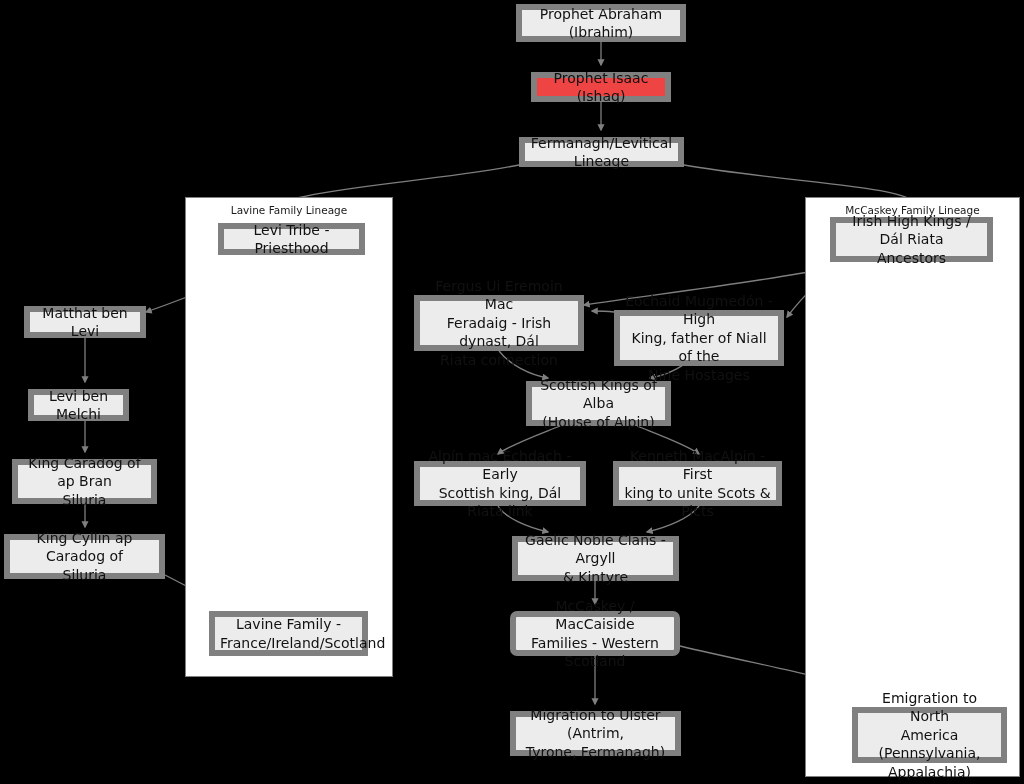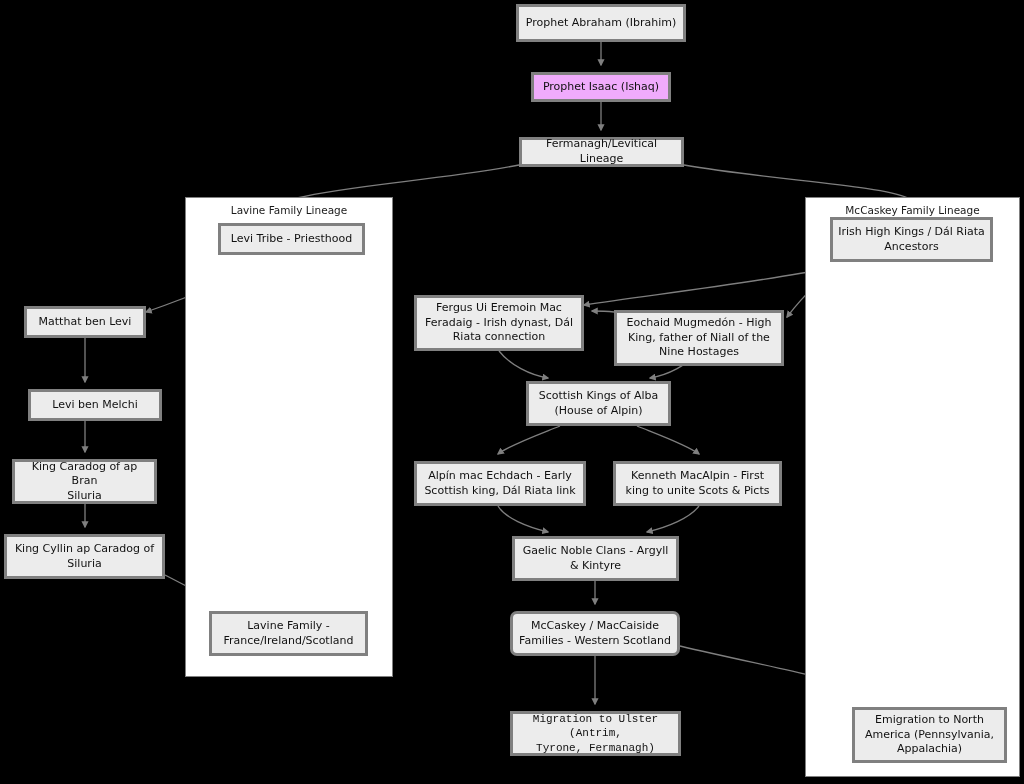--- a/index.html
+++ b/index.html
@@ -36,27 +36,27 @@
     top: 6px;
     left: 0;
     font-size: 10.5px;
     color: #1a1a1a;
     font-family: "DejaVu Sans", sans-serif;
     white-space: nowrap;
   }
   .node {
     position: absolute;
     background: #ececec;
-    border: 3px solid #15803d;
+    border: 6px solid #15803d;
     box-sizing: border-box;
     display: flex;
     align-items: center;
     justify-content: center;
     text-align: center;
-    font-size: 11px;
+    font-size: 14px;
     line-height: 1.32;
     color: #111111;
     padding: 2px 5px;
     font-family: "DejaVu Sans", sans-serif;
   }
   .node span {
     display: block;
     width: 100%;
   }
 </style>
@@ -103,33 +103,33 @@
         <div class="cluster-label">Lavine Family Lineage</div>
       </div>
       <div class="cluster" style="left: 805px; top: 197px; width: 215px; height: 580px; background: rgb(255, 255, 255); border-color: rgb(128, 128, 128);">
         <div class="cluster-label">McCaskey Family Lineage</div>
       </div>
     </div>
   <div id="node-layer">
       <div class="node" style="left: 516px; top: 4px; width: 170px; height: 38px; background: rgb(236, 236, 236); border-color: rgb(128, 128, 128); color: rgb(17, 17, 17);">
         <span>Prophet Abraham (Ibrahim)</span>
       </div>
-      <div class="node" style="left: 531px; top: 72px; width: 140px; height: 30px; background: #f0abfc; border-color: rgb(128, 128, 128); color: rgb(17, 17, 17);">
+      <div class="node" style="left: 531px; top: 72px; width: 140px; height: 30px; background: #ef4444; border-color: rgb(128, 128, 128); color: rgb(17, 17, 17);">
         <span>Prophet Isaac (Ishaq)</span>
       </div>
       <div class="node" style="left: 519px; top: 137px; width: 165px; height: 30px; background: rgb(236, 236, 236); border-color: rgb(128, 128, 128); color: rgb(17, 17, 17);">
         <span>Fermanagh/Levitical Lineage</span>
       </div>
       <div class="node" style="left: 218px; top: 223px; width: 147px; height: 32px; background: rgb(236, 236, 236); border-color: rgb(128, 128, 128); color: rgb(17, 17, 17);">
         <span>Levi Tribe - Priesthood</span>
       </div>
       <div class="node" style="left: 24px; top: 306px; width: 122px; height: 32px; background: rgb(236, 236, 236); border-color: rgb(128, 128, 128); color: rgb(17, 17, 17);">
         <span>Matthat ben Levi</span>
       </div>
-      <div class="node" style="left: 28px; top: 389px; width: 134px; height: 32px; background: rgb(236, 236, 236); border-color: rgb(128, 128, 128); color: rgb(17, 17, 17);">
+      <div class="node" style="left: 28px; top: 389px; width: 101px; height: 32px; background: rgb(236, 236, 236); border-color: rgb(128, 128, 128); color: rgb(17, 17, 17);">
         <span>Levi ben Melchi</span>
       </div>
       <div class="node" style="left: 12px; top: 459px; width: 145px; height: 45px; background: rgb(236, 236, 236); border-color: rgb(128, 128, 128); color: rgb(17, 17, 17);">
         <span>King Caradog of ap Bran<br>Siluria</span>
       </div>
       <div class="node" style="left: 4px; top: 534px; width: 161px; height: 45px; background: rgb(236, 236, 236); border-color: rgb(128, 128, 128); color: rgb(17, 17, 17);">
         <span>King Cyllin ap Caradog of<br>Siluria</span>
       </div>
       <div class="node" style="left: 209px; top: 611px; width: 159px; height: 45px; background: rgb(236, 236, 236); border-color: rgb(128, 128, 128); color: rgb(17, 17, 17);">
         <span>Lavine Family -<br>France/Ireland/Scotland</span>
@@ -151,21 +151,21 @@
       </div>
       <div class="node" style="left: 613px; top: 461px; width: 169px; height: 45px; background: rgb(236, 236, 236); border-color: rgb(128, 128, 128); color: rgb(17, 17, 17);">
         <span>Kenneth MacAlpin - First<br>king to unite Scots &amp; Picts</span>
       </div>
       <div class="node" style="left: 512px; top: 536px; width: 167px; height: 45px; background: rgb(236, 236, 236); border-color: rgb(128, 128, 128); color: rgb(17, 17, 17);">
         <span>Gaelic Noble Clans - Argyll<br>&amp; Kintyre</span>
       </div>
       <div class="node" style="left: 510px; top: 611px; width: 170px; height: 45px; background: rgb(236, 236, 236); border-color: rgb(128, 128, 128); color: rgb(17, 17, 17); border-radius: 7px;">
         <span>McCaskey / MacCaiside<br>Families - Western Scotland</span>
       </div>
-      <div class="node" style="left: 510px; top: 711px; width: 171px; height: 45px; background: rgb(236, 236, 236); border-color: rgb(128, 128, 128); color: rgb(17, 17, 17); font-family: Liberation Mono, monospace;">
+      <div class="node" style="left: 510px; top: 711px; width: 171px; height: 45px; background: rgb(236, 236, 236); border-color: rgb(128, 128, 128); color: rgb(17, 17, 17);">
         <span>Migration to Ulster (Antrim,<br>Tyrone, Fermanagh)</span>
       </div>
       <div class="node" style="left: 852px; top: 707px; width: 155px; height: 56px; background: rgb(236, 236, 236); border-color: rgb(128, 128, 128); color: rgb(17, 17, 17); justify-content: center;">
         <span>Emigration to North<br>America (Pennsylvania,<br>Appalachia)</span>
       </div>
     </div>
 
 </div>
 
 </body></html>

